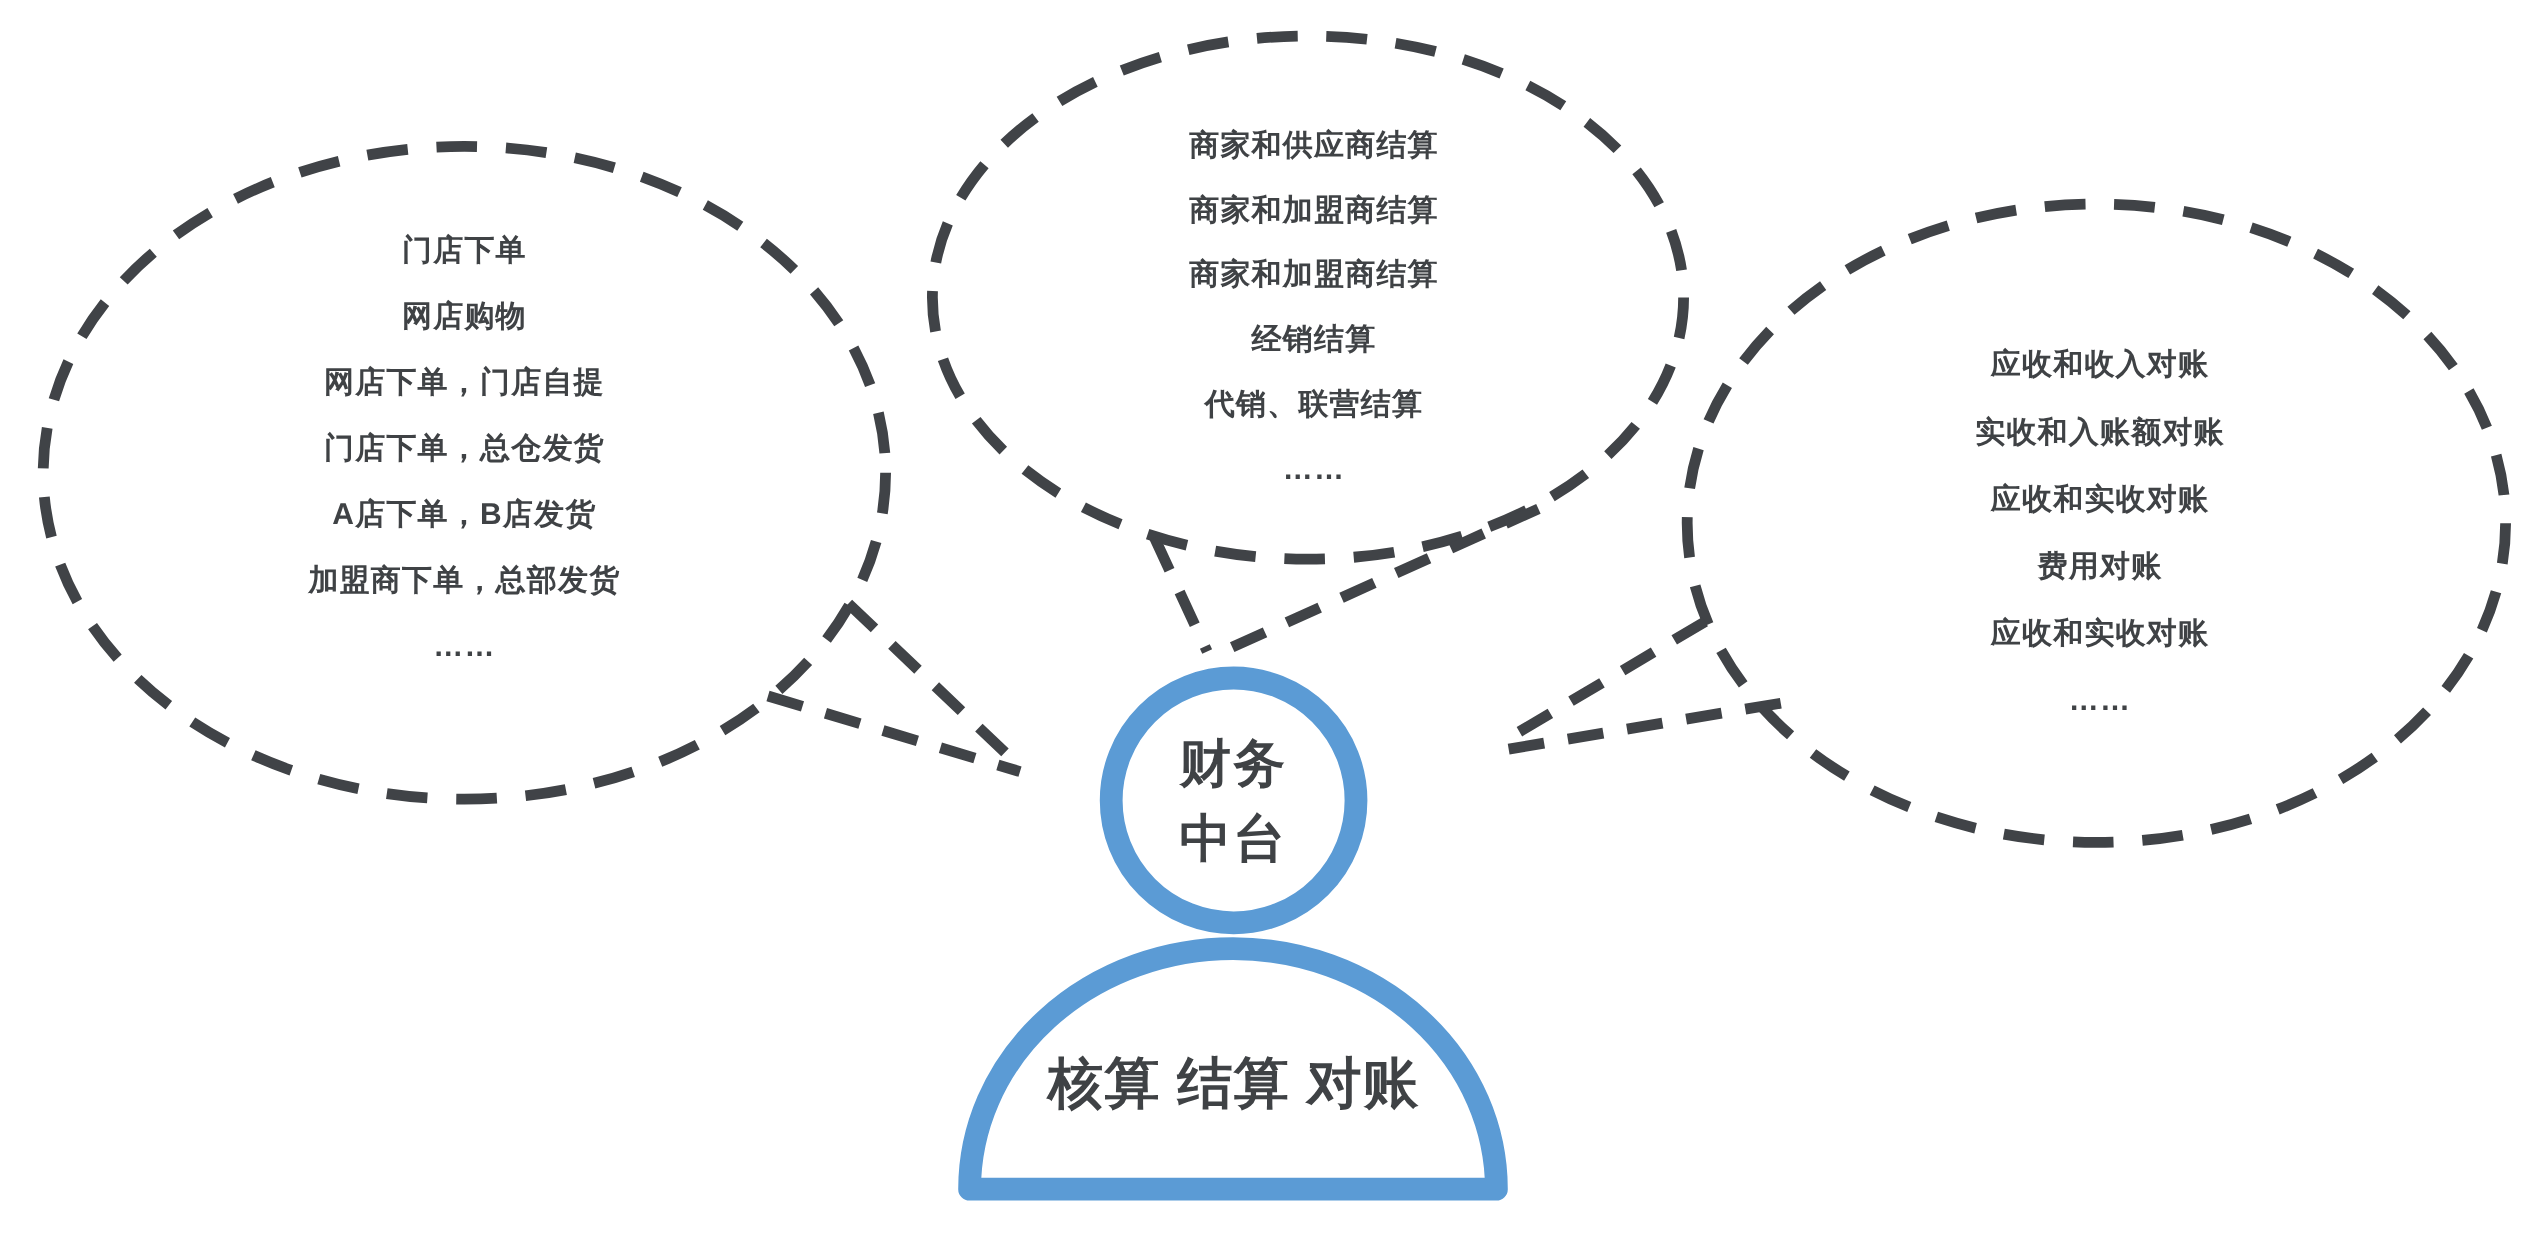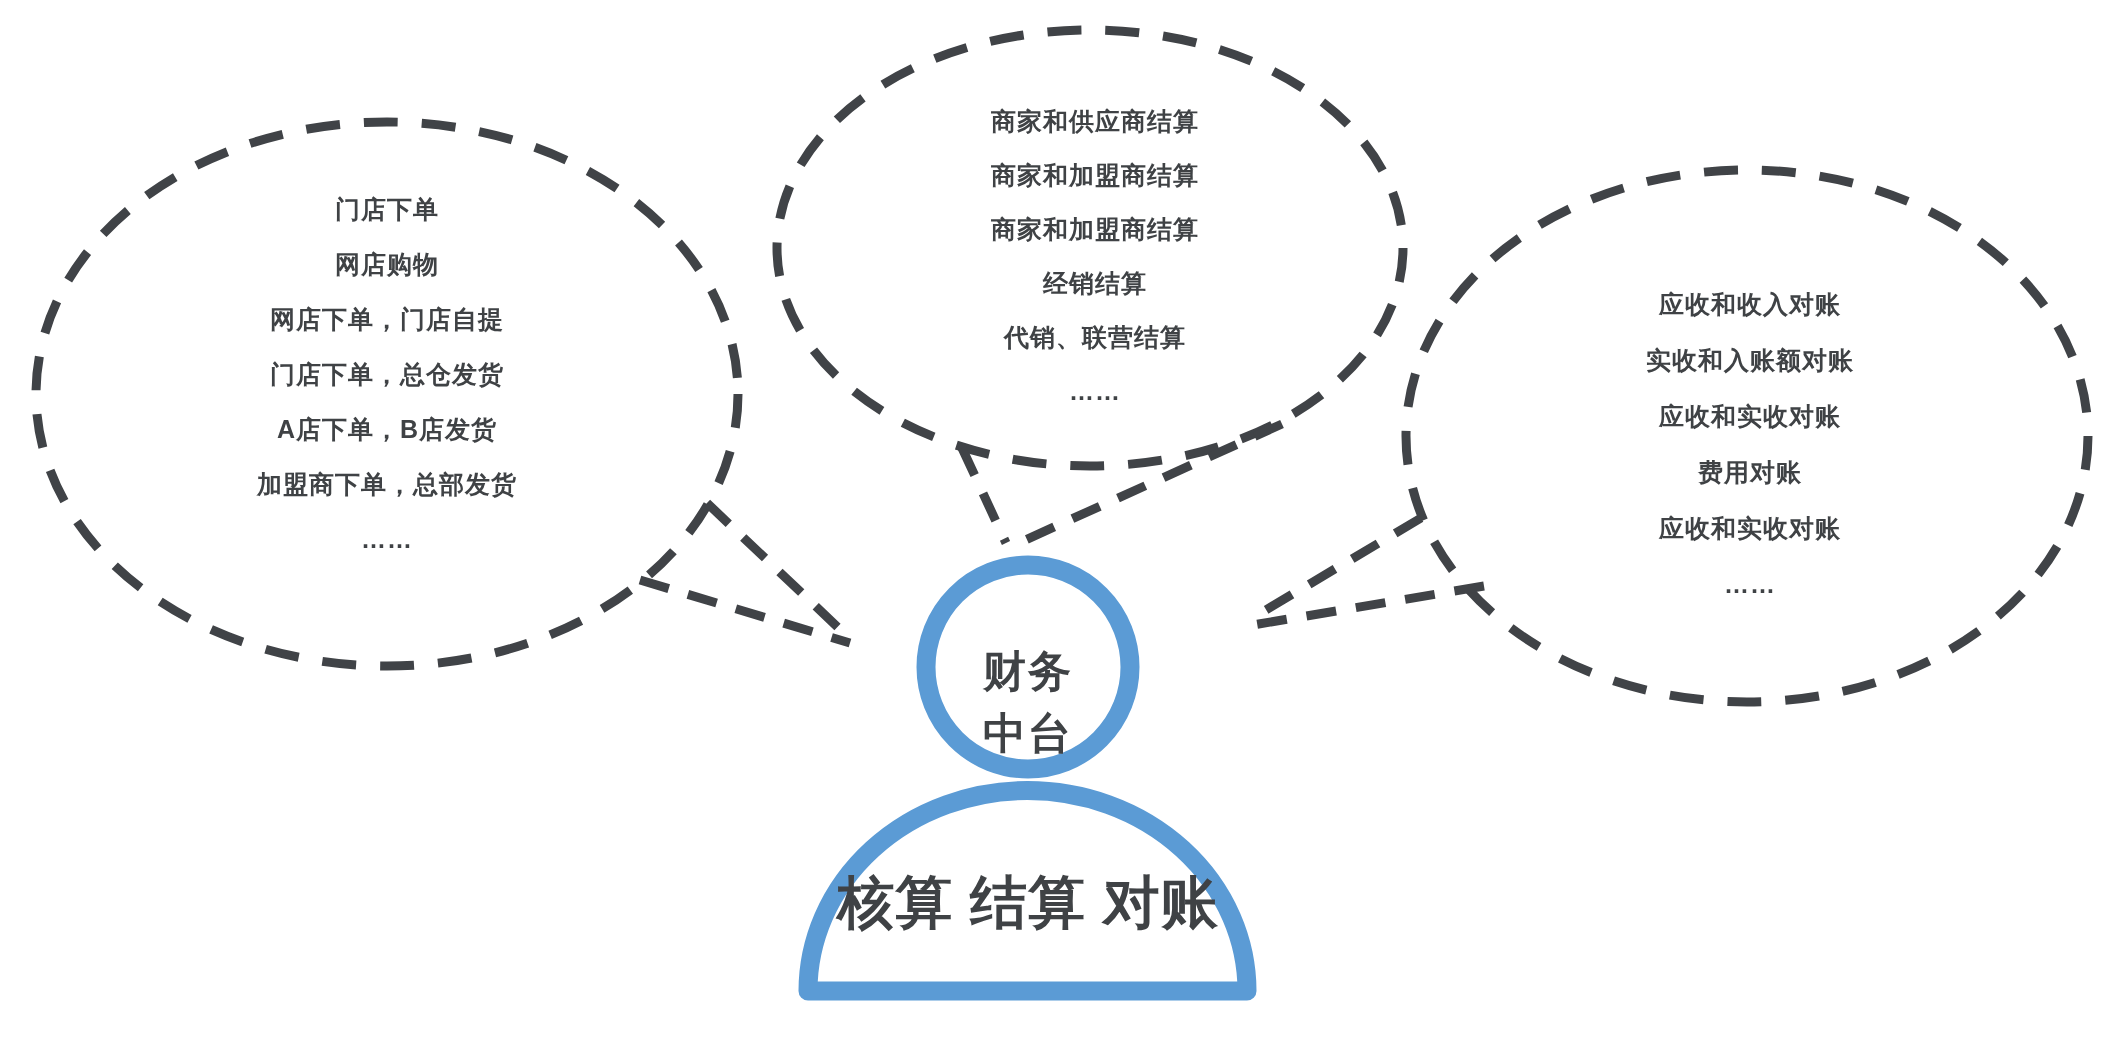--- a/index.html
+++ b/index.html
@@ -37,29 +37,28 @@
   .bubble-text.right  { left: 1430px; top: 276px; width: 640px; line-height: 56px; }
   .person-head-text {
     position: absolute;
     left: 918px;
     top: 606px;
     width: 220px;
     text-align: center;
     font-size: 43px;
     line-height: 62px;
     letter-spacing: 2px;
-    margin-top: 34px;
   }
   .person-body-text {
     position: absolute;
     left: 778px;
     top: 876px;
     width: 500px;
     text-align: center;
-    font-size: 57px;
+    font-size: 46px;
     line-height: 52px;
     letter-spacing: 1px;
     white-space: nowrap;
   }
 </style>
 </head>
 <body>
 
 <div class="stage">
 

